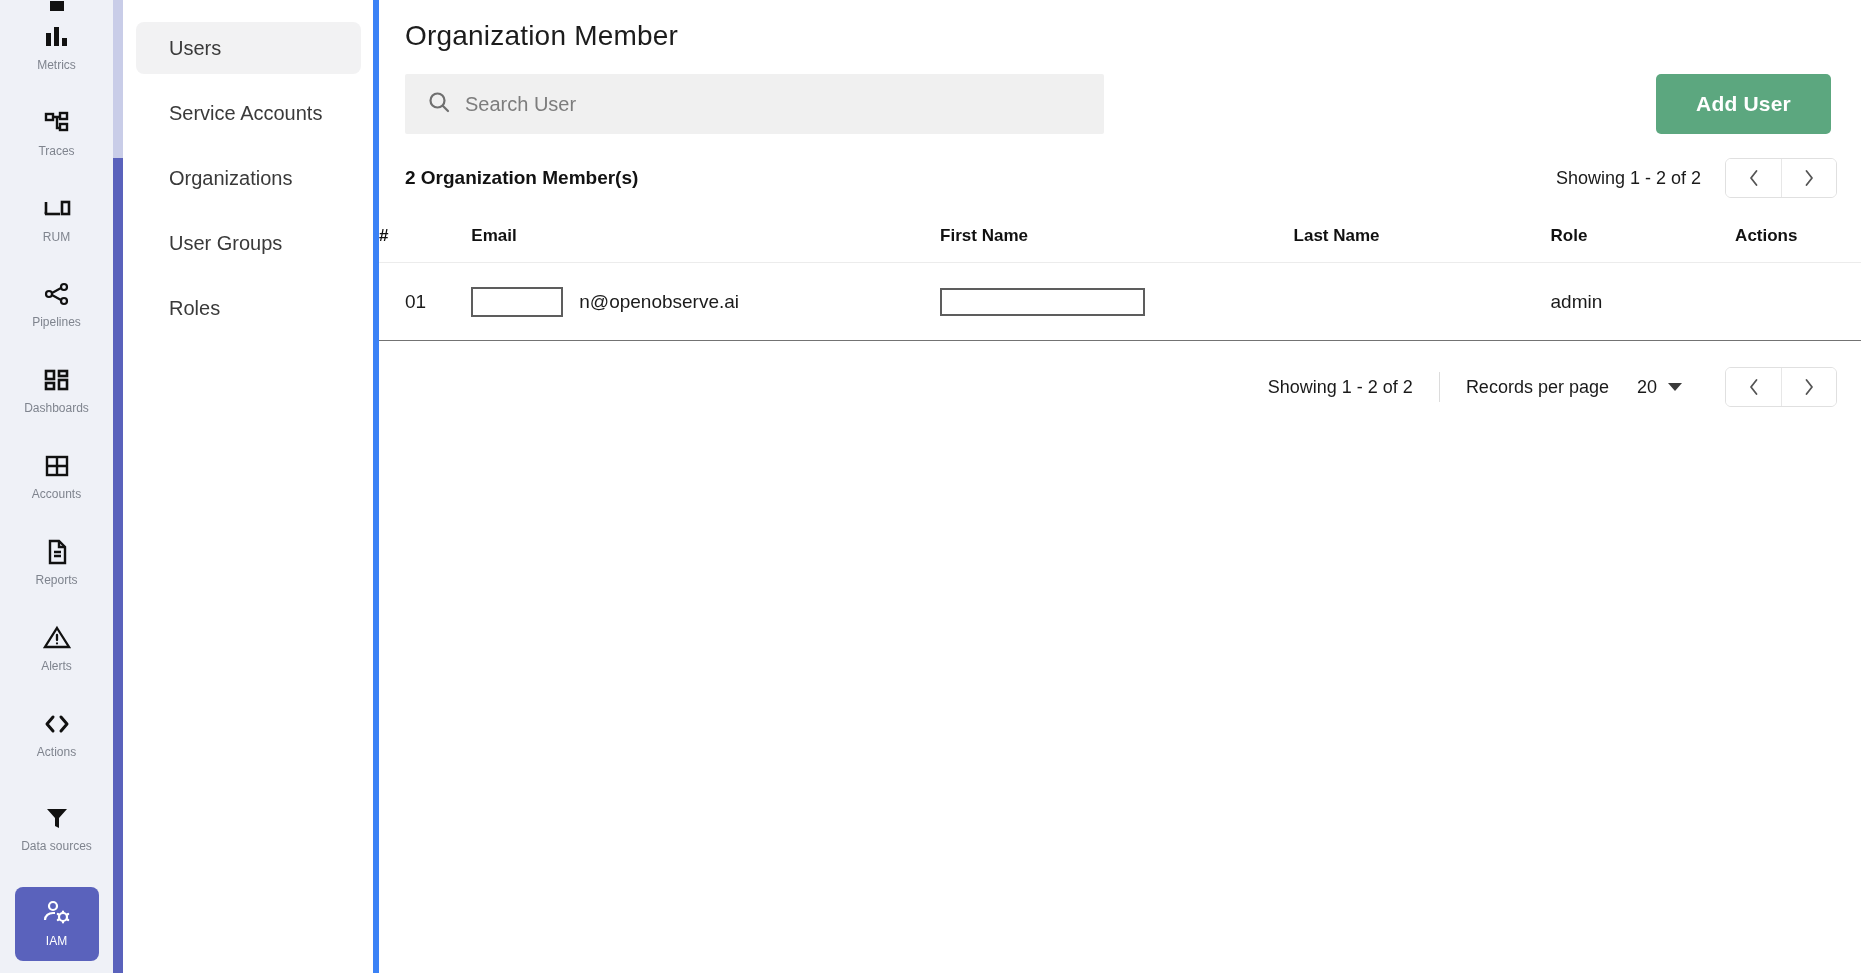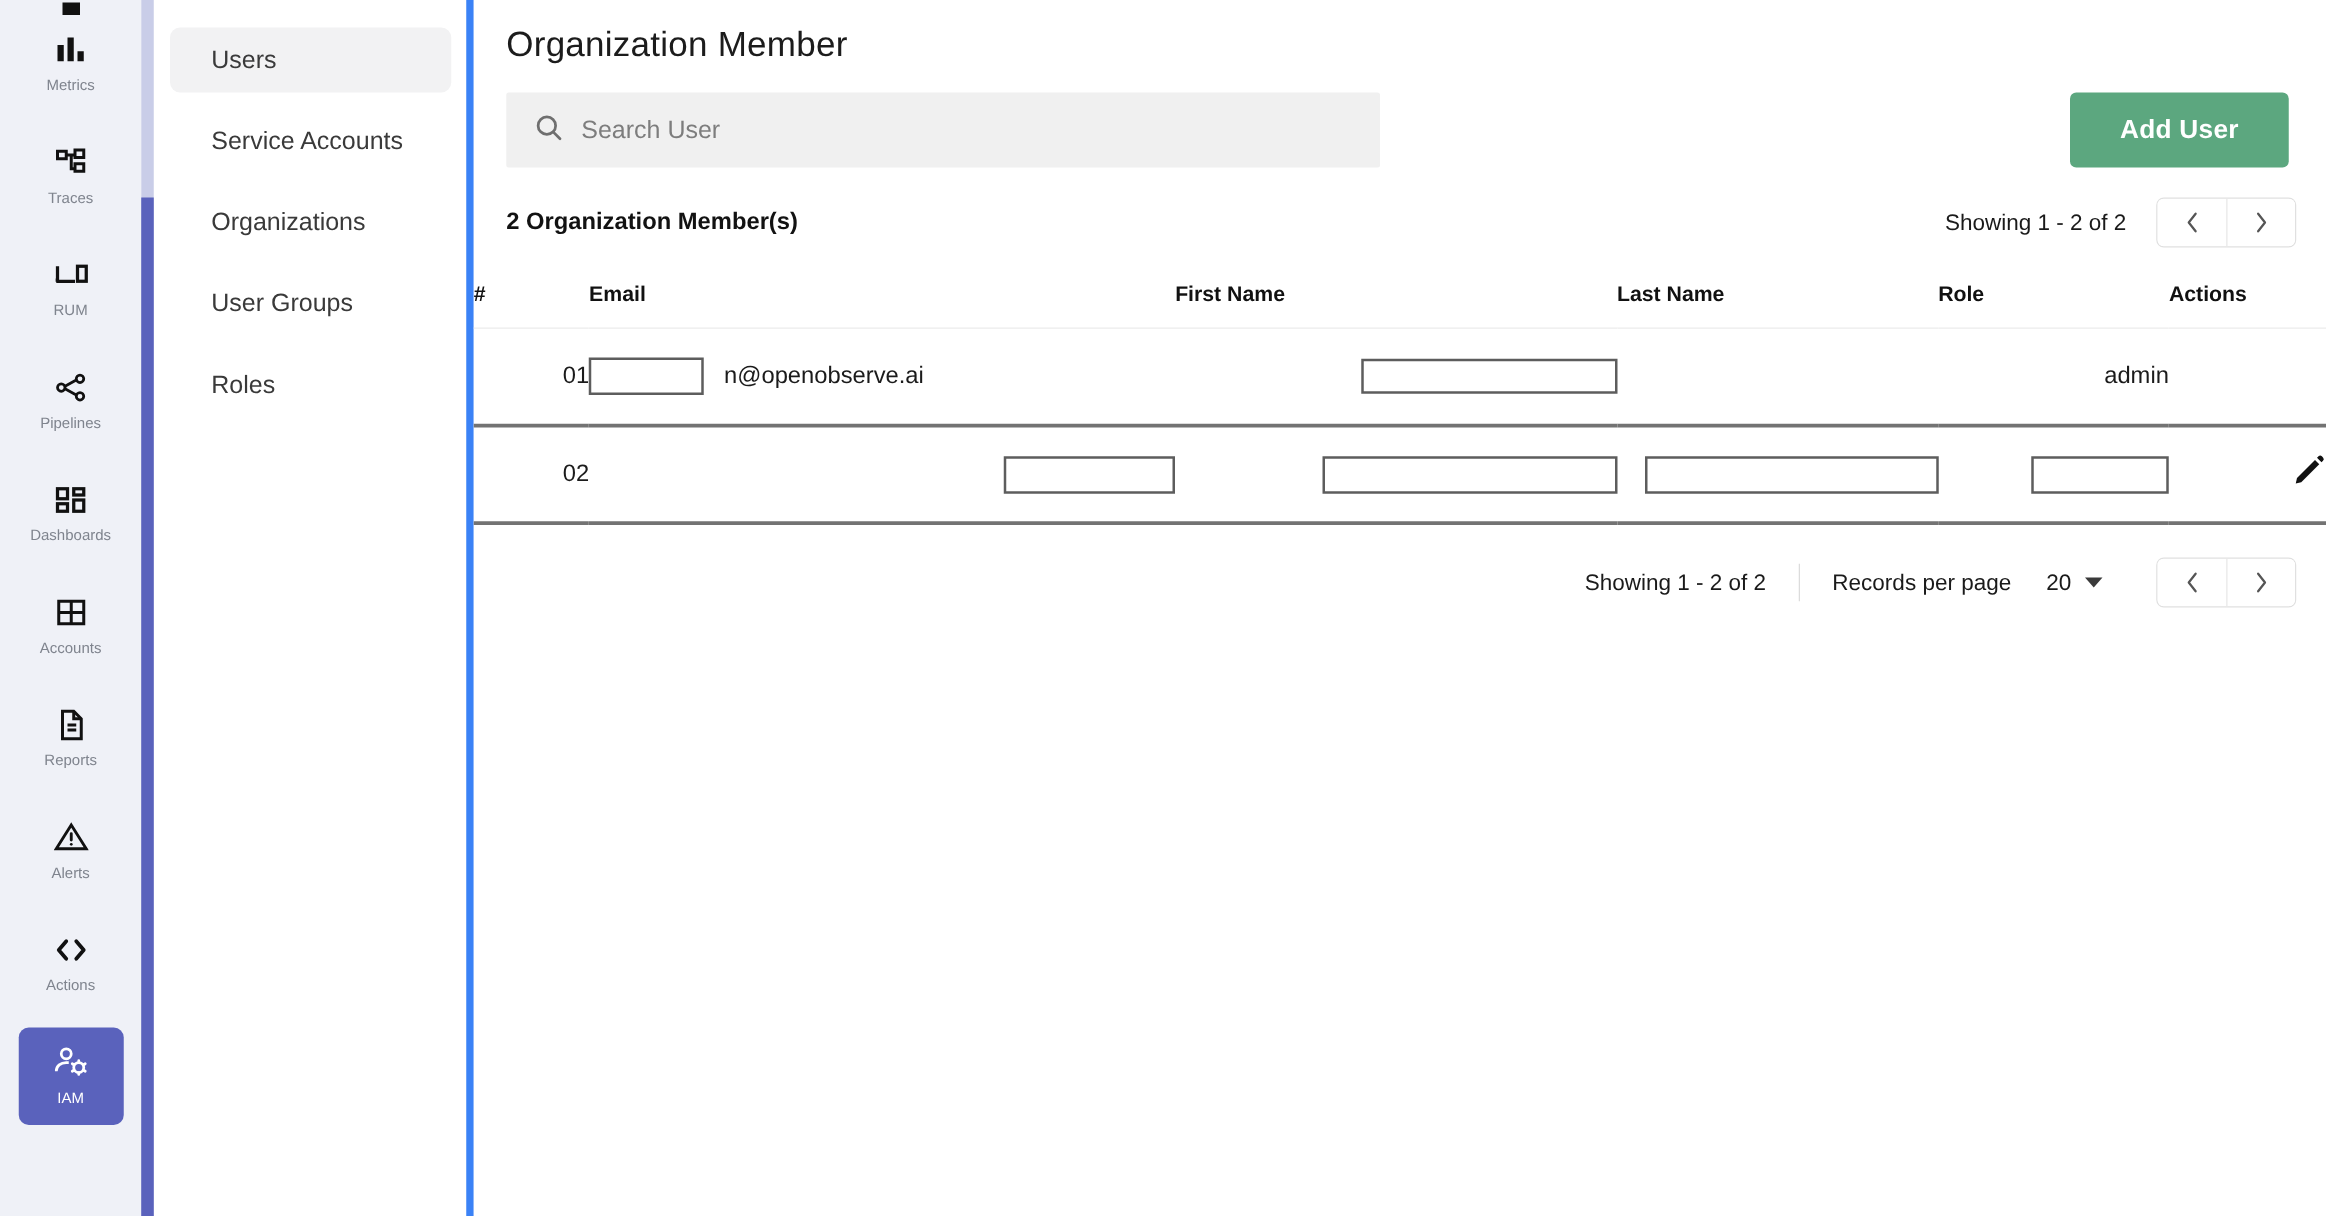--- a/index.html
+++ b/index.html
@@ -96,21 +96,21 @@
 
   
   .tbl { width: 100%; margin-top: 18px; border-collapse: collapse; }
   .tbl thead th {
     text-align: left; font-size: 17px; font-weight: bold; color: #111;
     padding: 10px 0 16px 0;
   }
   .tbl thead tr { border-bottom: 1px solid #ececec; }
   .tbl tbody td {
     font-size: 19px; color: #1b1b1b; height: 78px;
-    border-bottom: 3px solid #737373; vertical-align: middle; text-align: right;
+    border-bottom: 1px solid #737373; vertical-align: middle;
   }
   .c-idx { width: 88px; padding-left: 26px; }
   .c-email { width: 447px; }
   .c-first { width: 337px; }
   .c-last { width: 245px; }
   .c-role { width: 176px; }
   .c-actions { width: 120px; }
 
   .redact {
     display: inline-block; background: #ffffff;
@@ -235,20 +235,28 @@
     <div class="rail-item">
       <span class="ic">
         <svg width="28" height="22" viewBox="0 0 28 22" fill="none" stroke="#111" stroke-width="3" stroke-linecap="round" stroke-linejoin="round">
             <path d="M10 4L4 11l6 7"></path>
             <path d="M18 4l6 7-6 7"></path>
           </svg>
       </span>
       <span class="ri-label">Actions</span>
     </div>
 
+    <div class="rail-item" style="height:96px;">
+      <span class="ic">
+        <svg width="24" height="25" viewBox="0 0 24 25" fill="#111">
+            <path d="M2 3h20l-8 9v10l-4-2v-8z"></path>
+          </svg>
+      </span>
+      <span class="ri-label" style="max-width:74px;">Data sources</span>
+    </div>
 
     <div class="rail-item active">
       <span class="ic">
         <svg width="28" height="26" viewBox="0 0 28 26" fill="none" stroke="#fff" stroke-width="2.2">
             <circle cx="10" cy="6" r="4"></circle>
             <path d="M2 20c0-4.2 3.6-7 8-7h2"></path>
             <circle cx="20" cy="17" r="4"></circle>
             <path d="M20 11.5v1.5M20 21v1.5M14.8 14l1.3.8M23.9 19.2l1.3.8M14.8 20l1.3-.8M23.9 14.8l1.3-.8" stroke-linecap="round"></path>
           </svg>
       </span>
@@ -335,43 +343,20 @@
               <span class="email-tail">n@openobserve.ai</span>
             </span>
           </td>
           <td class="c-first">
             <span class="redact" style="width:205px;height:28px;"></span>
           </td>
           <td class="c-last"></td>
           <td class="c-role">admin</td>
           <td class="c-actions"></td>
         </tr>
-        <tr>
-          <td class="c-idx">02</td>
-          <td class="c-email">
-            <span class="redact" style="width:137px;height:30px;"></span>
-          </td>
-          <td class="c-first">
-            <span class="redact" style="width:236px;height:30px;"></span>
-          </td>
-          <td class="c-last">
-            <span class="redact" style="width:235px;height:30px;"></span>
-          </td>
-          <td class="c-role">
-            <span class="redact" style="width:110px;height:30px;"></span>
-          </td>
-          <td class="c-actions">
-            <span class="icon-edit">
-              <svg width="27" height="27" viewBox="0 0 27 27" fill="#111">
-                  <path d="M3.6 19.4l-1 4.4 4.4-1L21.4 8.4l-3.4-3.4z"></path>
-                  <path d="M19.6 3.2l3.6 3.6 1.2-1.2a1.9 1.9 0 0 0 0-2.7l-.9-.9a1.9 1.9 0 0 0-2.7 0z"></path>
-                </svg>
-            </span>
-          </td>
-        </tr>
       </tbody>
     </table>
 
     <div class="footbar">
       <span class="showing">Showing 1 - 2 of 2</span>
       <span class="divider-v"></span>
       <span class="rpp-label">Records per page</span>
       <span class="rpp-value">20</span>
       <span class="caret">
         <svg width="16" height="10" viewBox="0 0 16 10">

